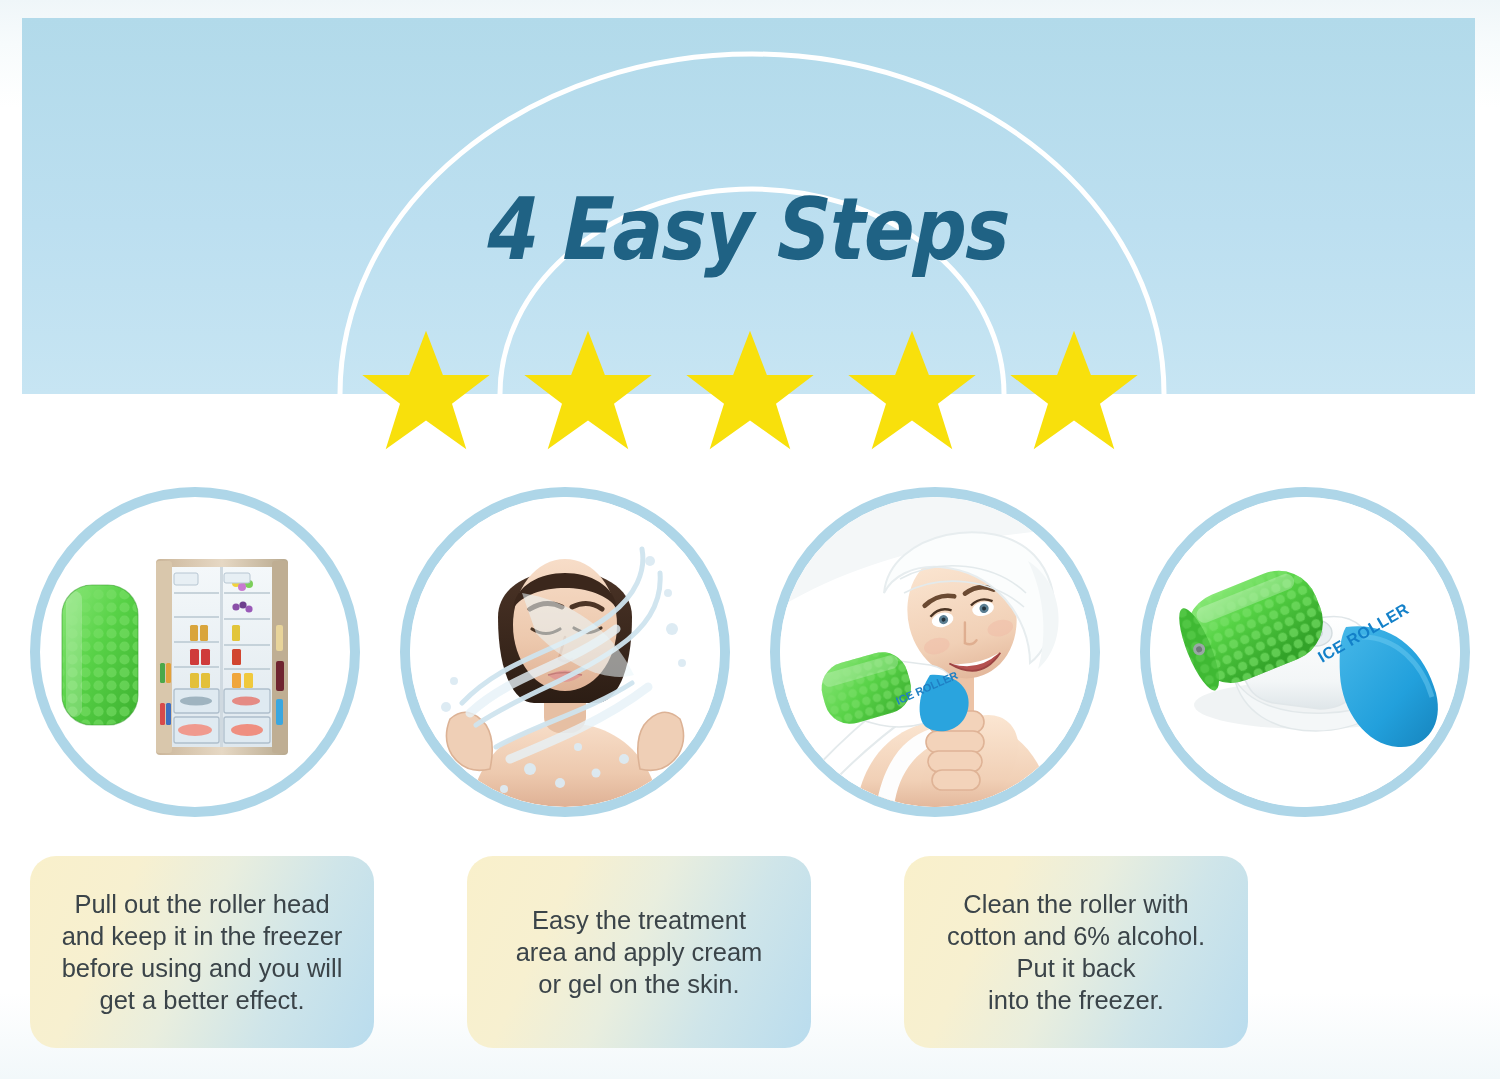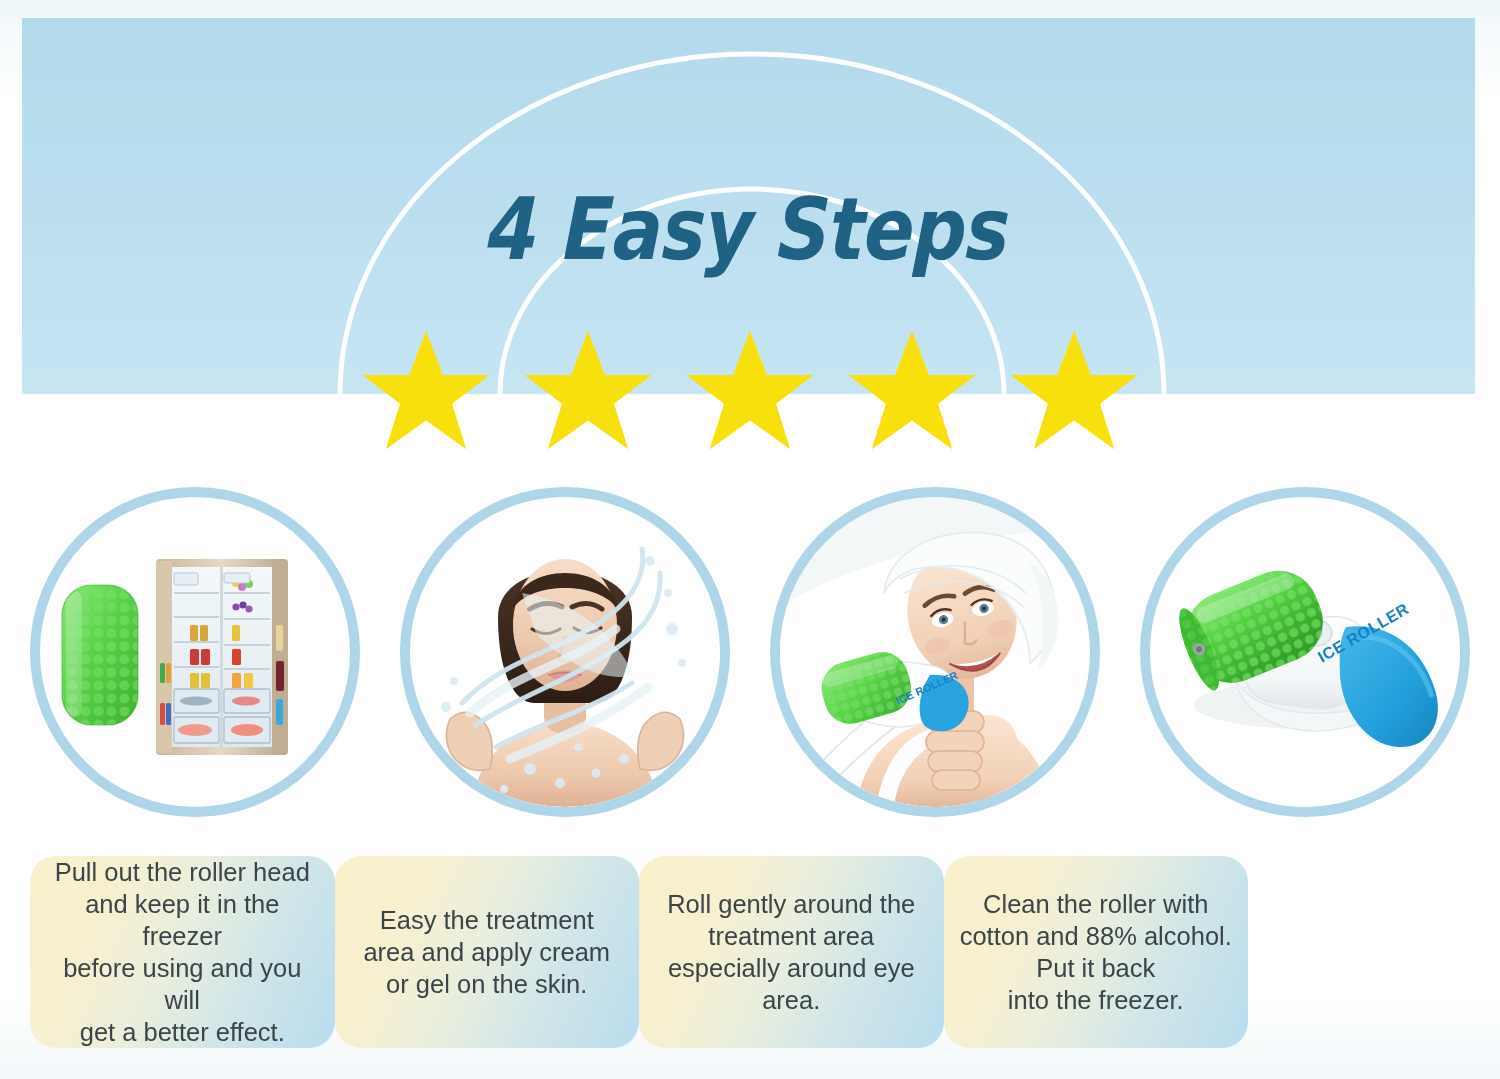--- a/index.html
+++ b/index.html
@@ -471,26 +471,20 @@
 and keep it in the freezer
 before using and you will
 get a better effect.</div>
     </div>
     <div class="caption-card">
       <div class="caption-text">Easy the treatment
 area and apply cream
 or gel on the skin.</div>
     </div>
     <div class="caption-card">
-      <div class="caption-text">Roll gently around the
-treatment area
-especially around eye
-area.</div>
-    </div>
-    <div class="caption-card">
       <div class="caption-text">Clean the roller with
-cotton and 88% alcohol.
+cotton and 6% alcohol.
 Put it back
 into the freezer.</div>
     </div>
   </div>
 
 </div>
 
 </body></html>

